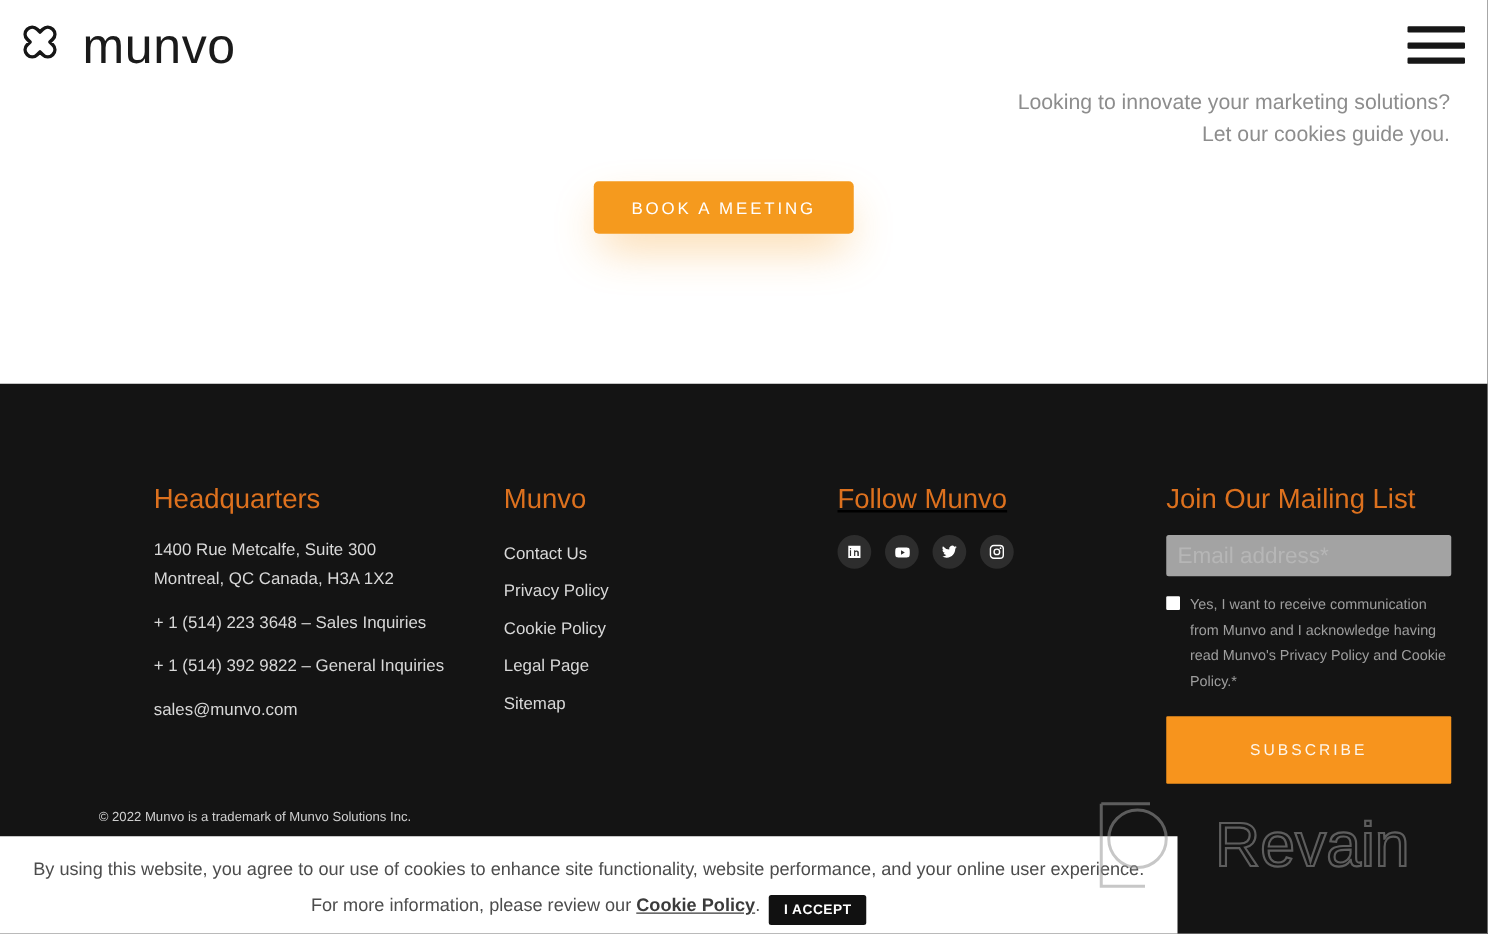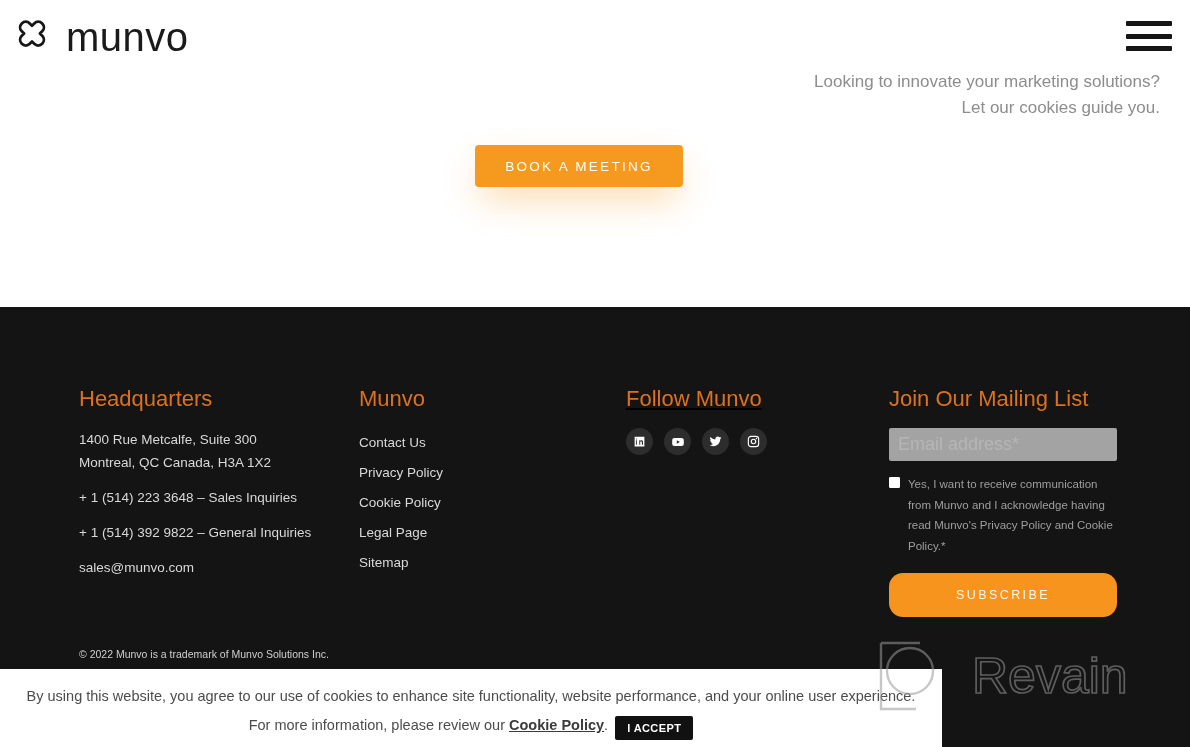--- a/index.html
+++ b/index.html
@@ -111,20 +111,21 @@
   .footer-cols {
     position: absolute;
     left: 0;
     top: 79px;
     width: 1190px;
     height: 260px;
   }
   .col {
     position: absolute;
     top: 0;
+    margin-left: 44px;
   }
   .col-hq     { left: 79px;  width: 270px; }
   .col-links  { left: 359px; width: 250px; }
   .col-social { left: 626px; width: 250px; text-decoration: underline; }
   .col-mail   { left: 889px; width: 228px; }
 
   .col-title {
     color: #dd711e;
     font-size: 22px;
     line-height: 26px;
@@ -197,25 +198,25 @@
     box-sizing: border-box;
   }
   .consent-text {
     color: #9e9e9e;
     font-size: 11.5px;
     line-height: 20.5px;
   }
   .subscribe-btn {
     margin-top: 17px;
     width: 228px;
-    height: 44px;
+    height: 54px;
     background: #f7941d;
     color: #fdf6ec;
     border: none;
-    border-radius: 14px;
+    border-radius: 1px;
     font-size: 12.5px;
     letter-spacing: 2.4px;
     cursor: pointer;
     font-family: "Liberation Sans", sans-serif;
   }
 
   .copyright {
     position: absolute;
     left: 79px;
     top: 339px;

